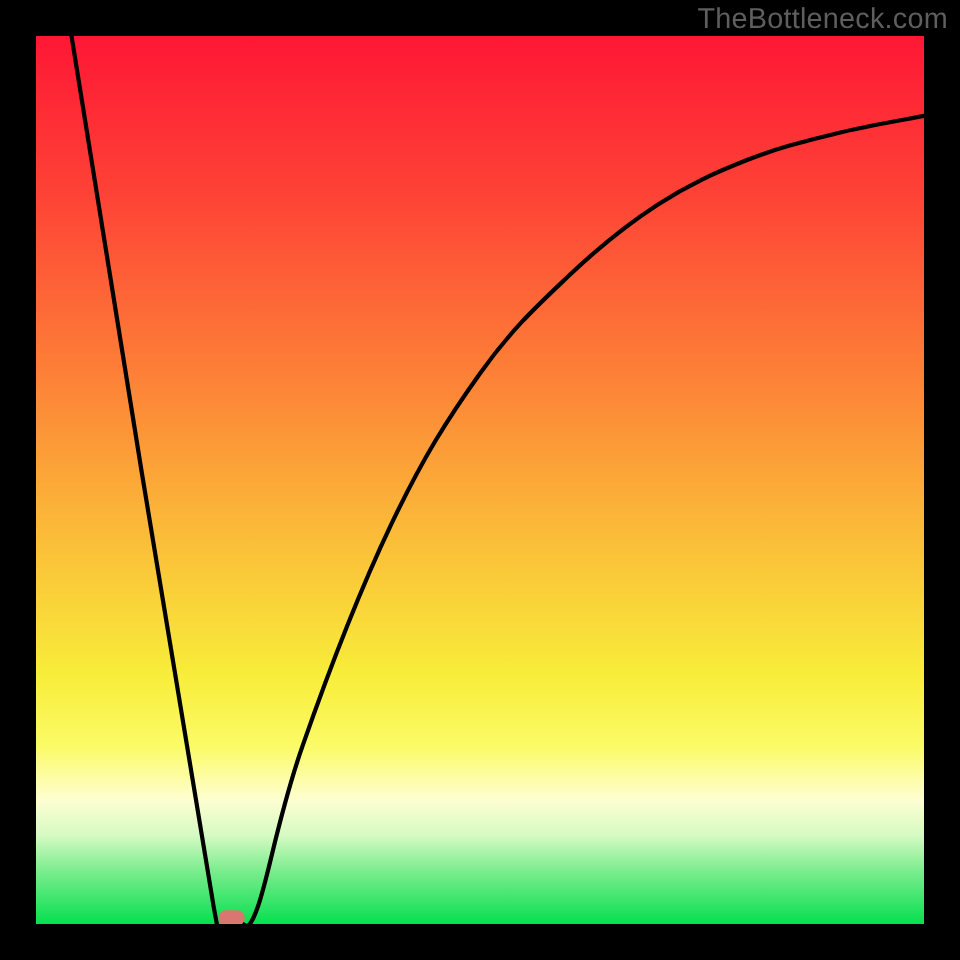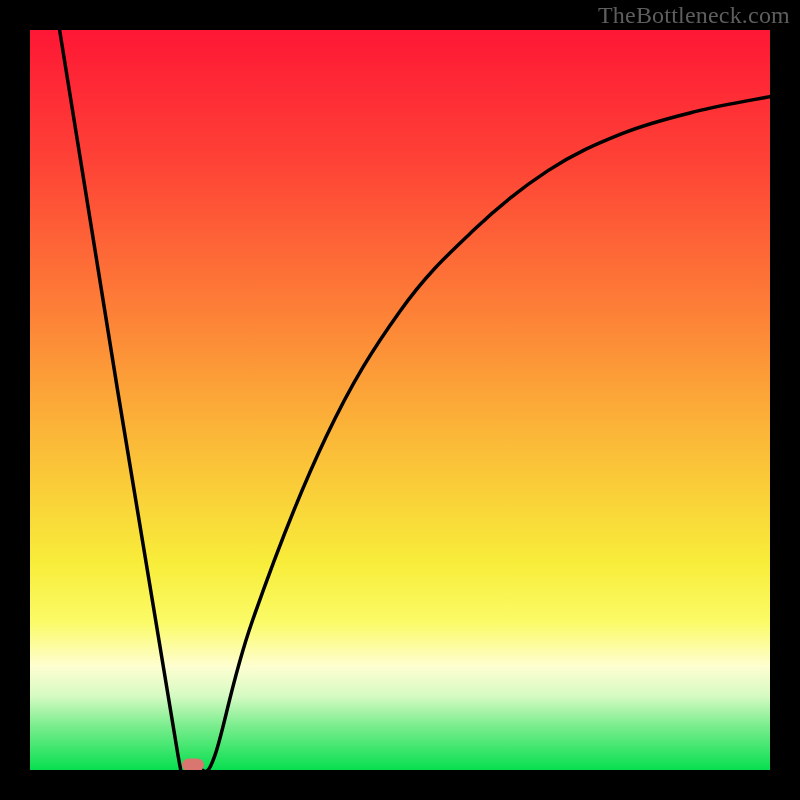--- a/index.html
+++ b/index.html
@@ -19,21 +19,20 @@
   }
   .watermark {
     position: absolute;
     top: 2px;
     right: 10px;
     color: #5e5e5e;
     font-size: 24px;
     font-weight: 500;
     z-index: 10;
     letter-spacing: 0.2px;
-    font-family: Liberation Serif, serif;
   }
   .plot-area {
     position: absolute;
     left: 30px;
     top: 30px;
     width: 740px;
     height: 740px;
     overflow: hidden;
   }
   .gradient-bg {

